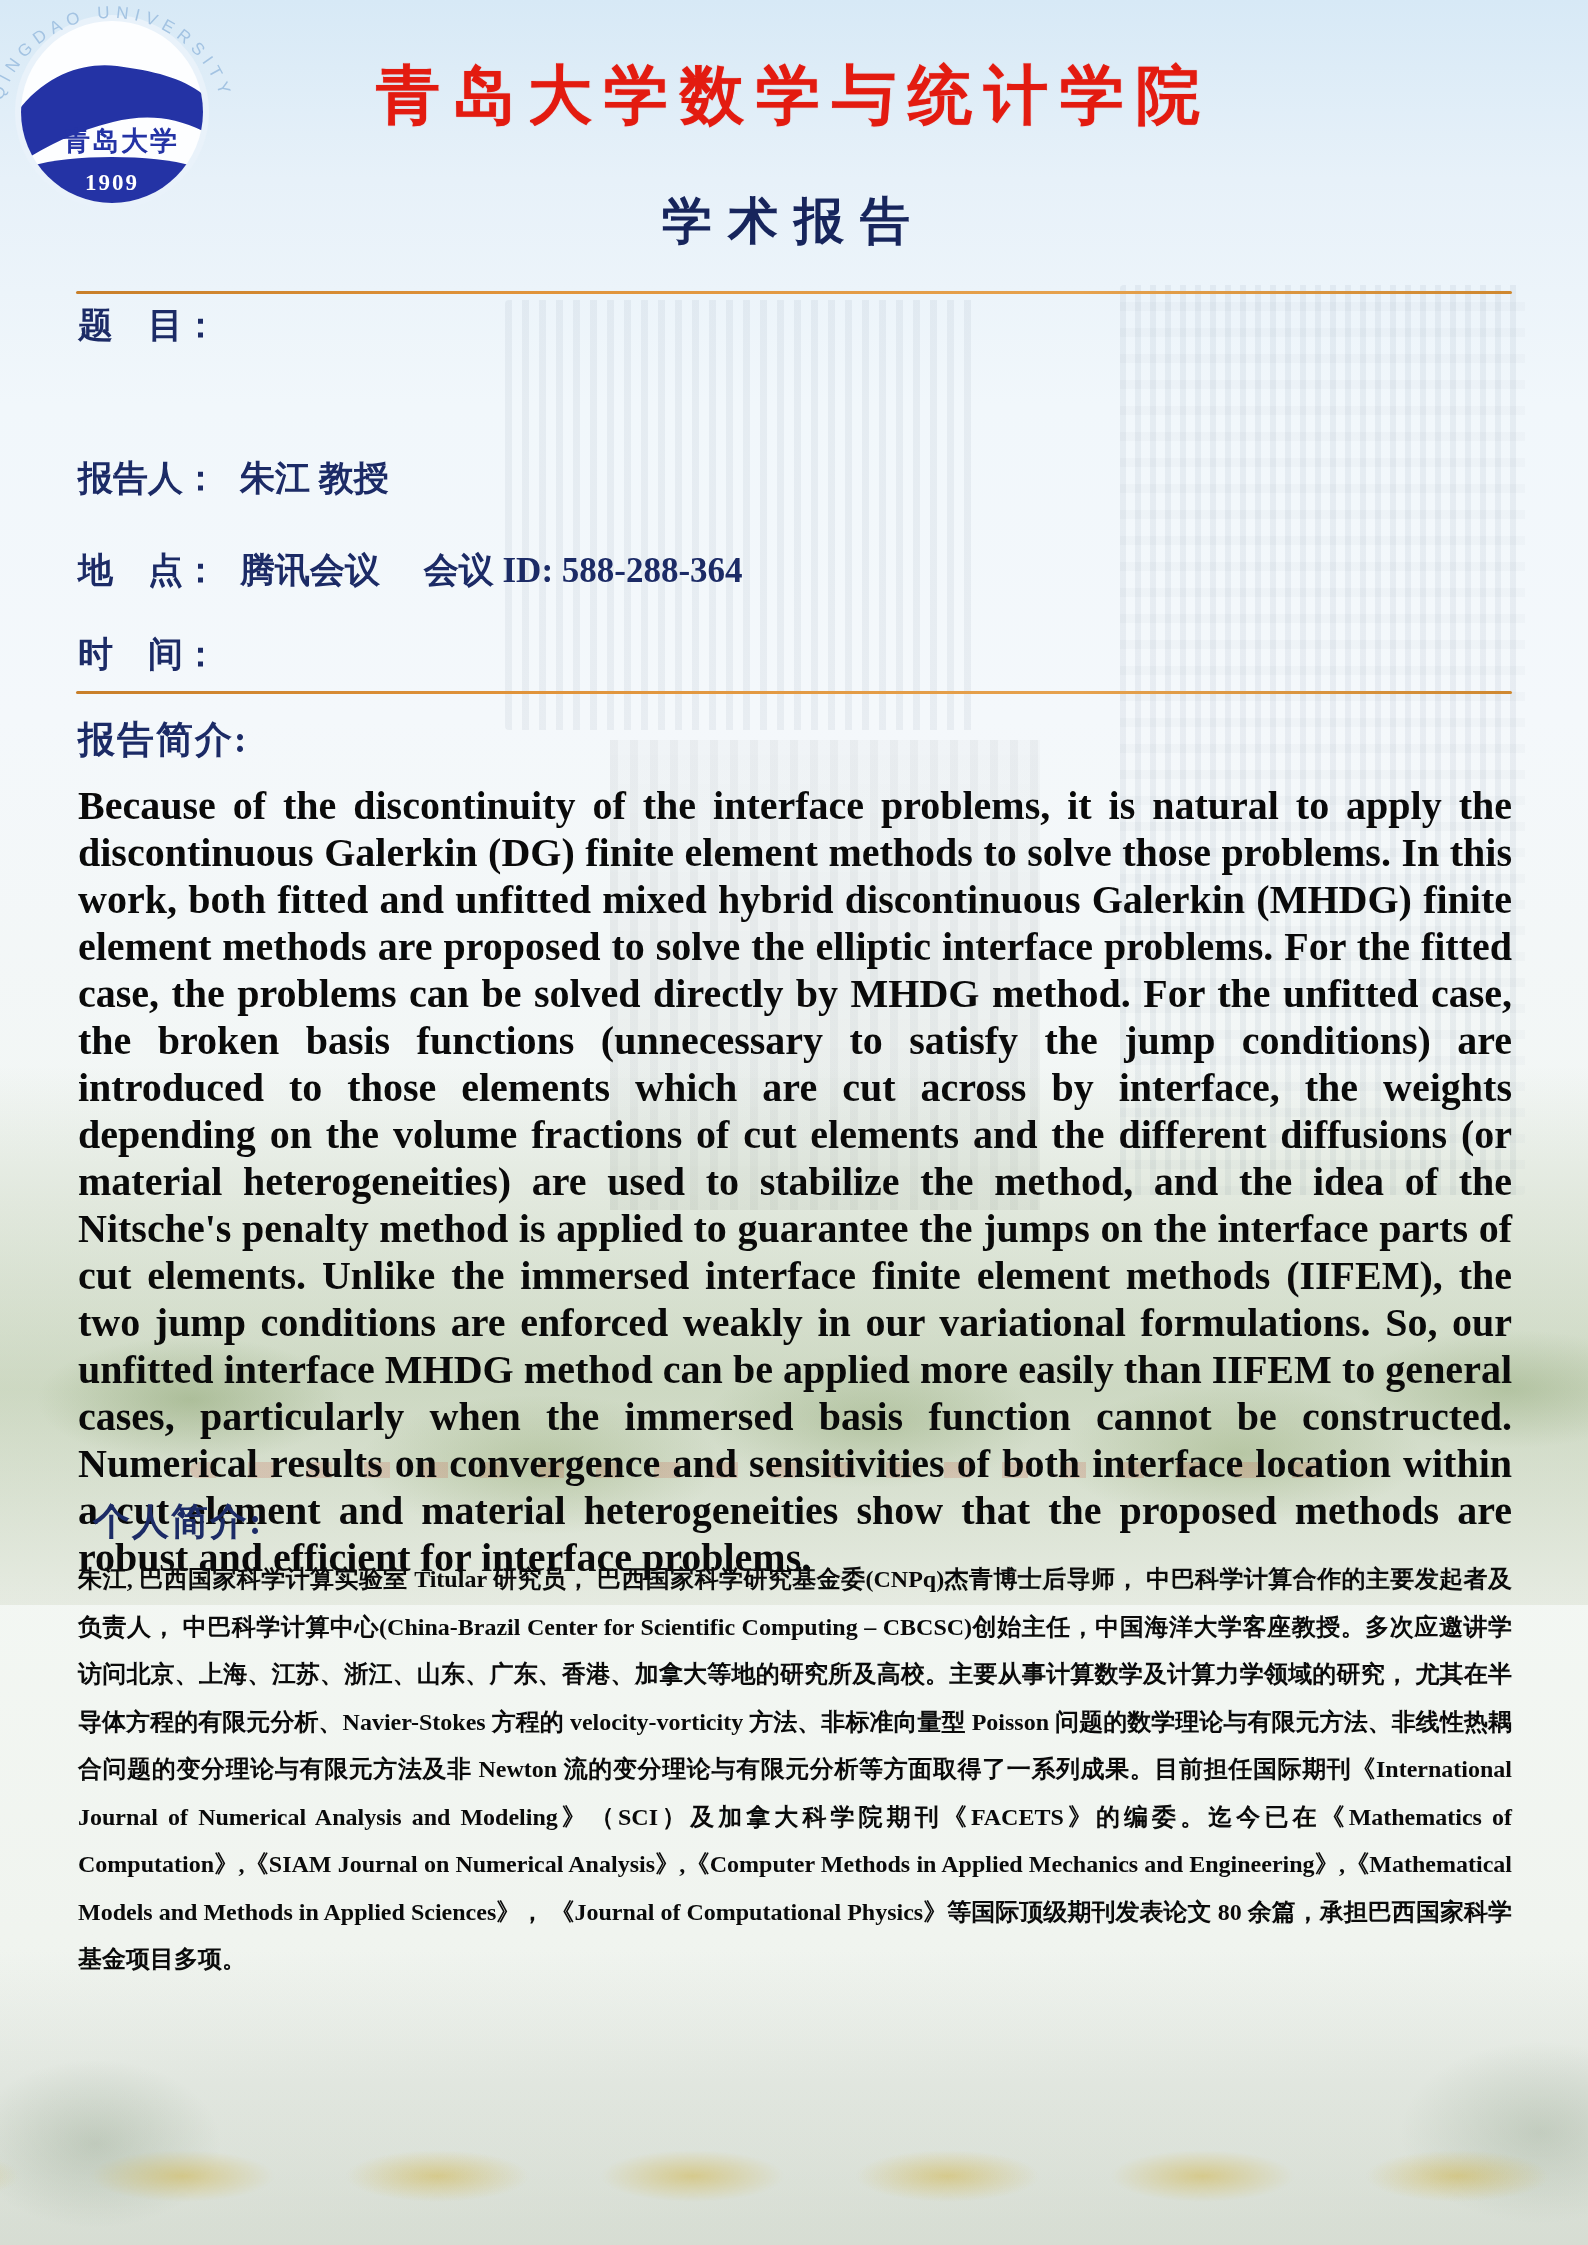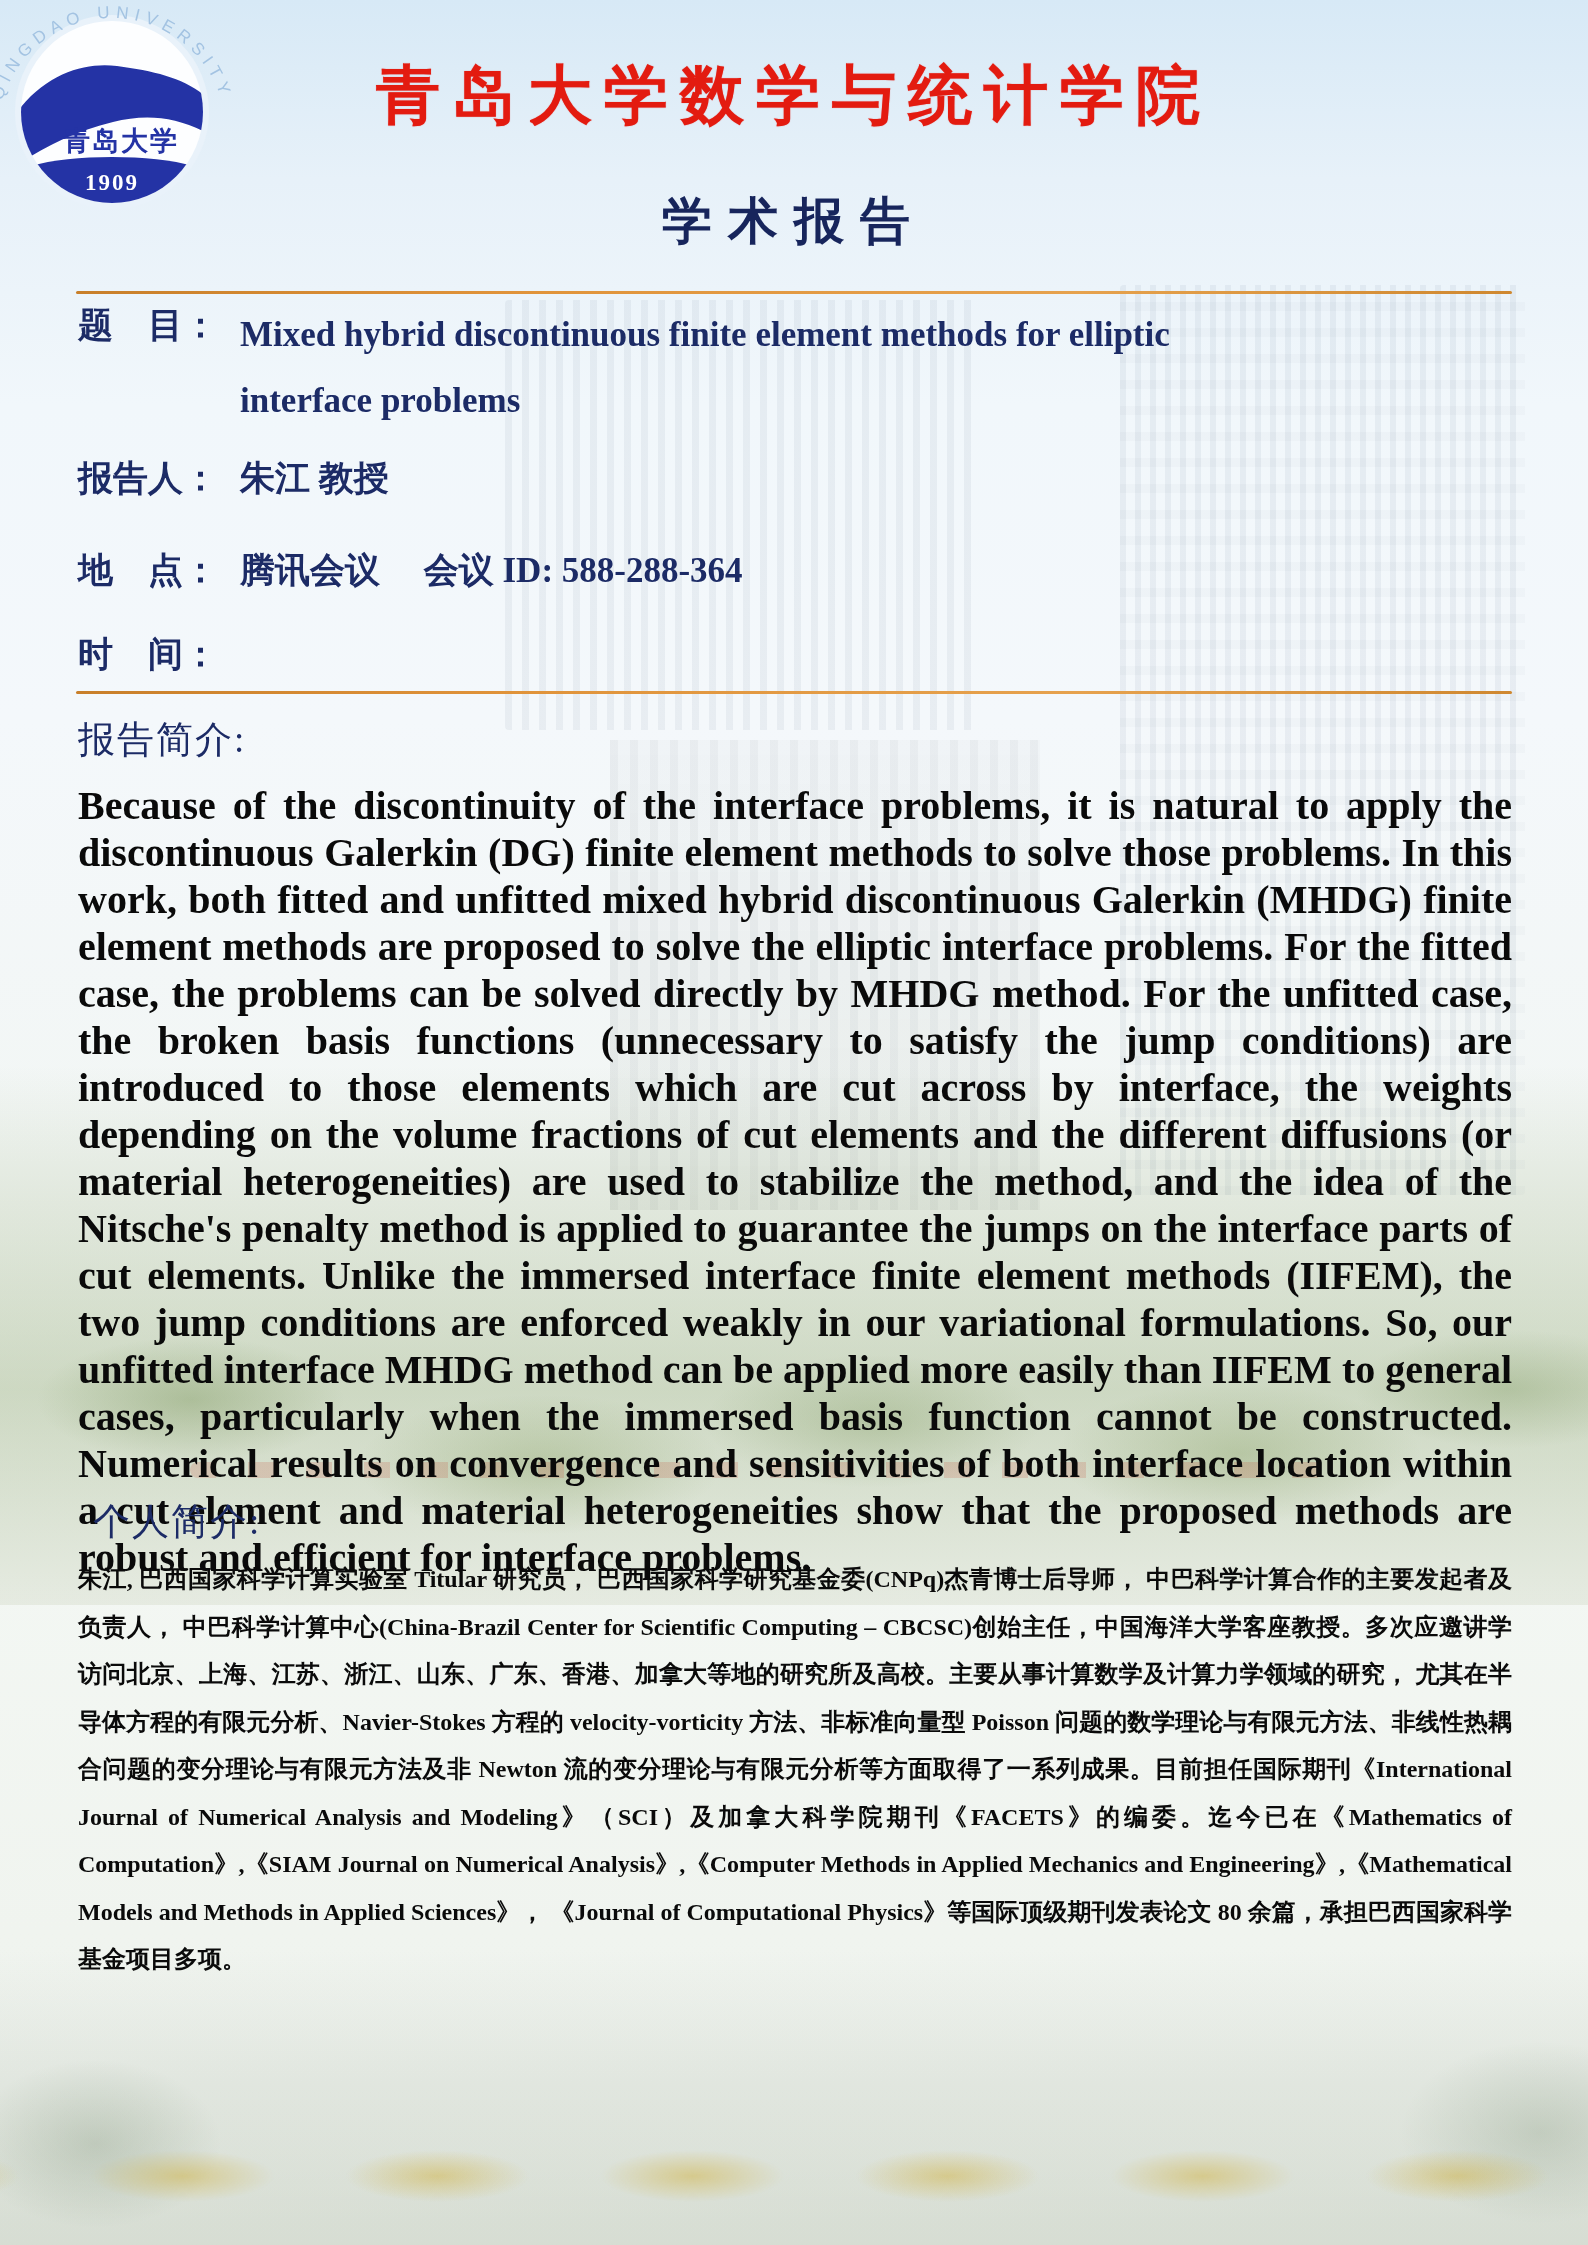--- a/index.html
+++ b/index.html
@@ -98,21 +98,21 @@
   .info-value{flex:1;font-size:35px;font-weight:700;color:#1c2b66;}
   .en{font-family:"Liberation Serif","DejaVu Serif",serif;}
   .row-title{top:302px;}
   .row-title .title-line{display:block;line-height:66px;}
   .row-speaker{top:455px;}
   .row-venue{top:547px;}
   .row-time{top:631px;}
 
   .section-heading{
     left:78px;
-    font-size:37px;font-weight:400;color:#1c2b66;letter-spacing:2px;text-align:center;
+    font-size:37px;font-weight:700;color:#1c2b66;letter-spacing:2px;text-align:center;
   }
   .h-abstract{top:715px;}
   .h-bio{top:1482px;}
 
   .abstract-body{
     left:78px;top:782px;width:1434px;
     font-size:40px;line-height:47px;
     text-align:justify;color:#0a0a0a;font-weight:bold;
   }
   .bio-body{
@@ -163,24 +163,20 @@
       </svg>
     </div>
 
     <h1 class="abs org-title" style="margin:0;">青岛大学数学与统计学院</h1>
     <h2 class="abs doc-type" style="margin:0;">学术报告</h2>
 
     <div class="abs rule rule-1"></div>
 
     <div class="abs info-row row-title">
       <span class="info-label">题　目：</span>
-      <span class="info-value en">
-        <span class="title-line">Mixed hybrid discontinuous finite element methods for elliptic</span>
-        <span class="title-line">interface problems</span>
-      </span>
     </div>
 
     <div class="abs info-row row-speaker">
       <span class="info-label">报告人：</span>
       <span class="info-value">朱江  教授</span>
     </div>
 
     <div class="abs info-row row-venue">
       <span class="info-label">地　点：</span>
       <span class="info-value">

